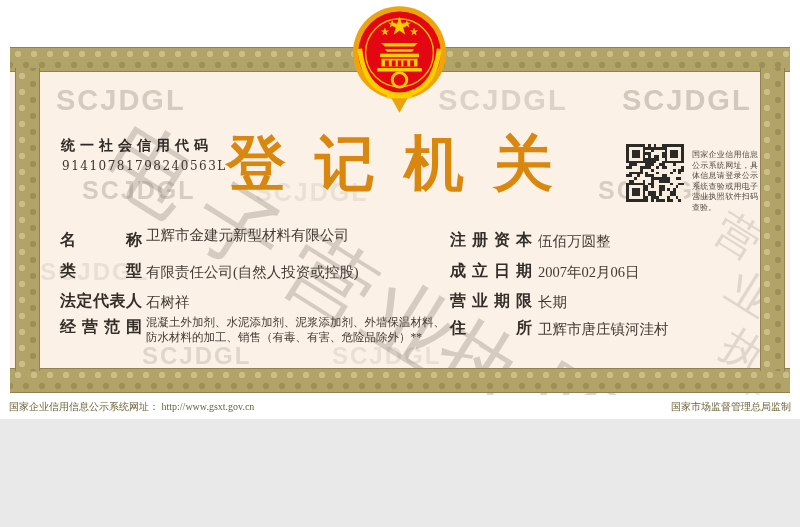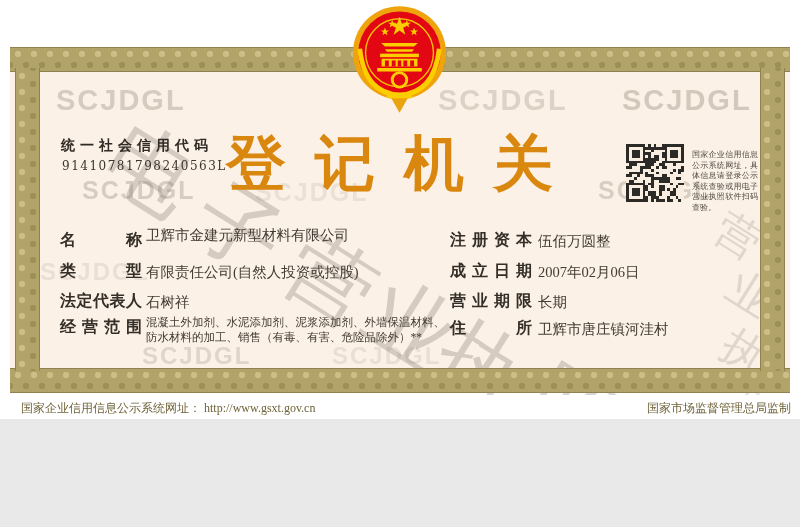--- a/index.html
+++ b/index.html
@@ -52,22 +52,22 @@
   
   .reg-label{position:absolute;left:504px;top:423px;font-size:19px;font-weight:bold;
       letter-spacing:10px;color:#2c2722;white-space:nowrap;}
   .reg-name{position:absolute;left:649px;top:422px;font-size:10.5px;line-height:11.5px;
       font-weight:bold;color:#2f2b26;text-align:center;}
   .issue-date{position:absolute;left:598px;top:453px;font-size:17px;font-weight:bold;
       color:#2c2722;letter-spacing:2px;word-spacing:7px;white-space:nowrap;}
   
   .notes{position:absolute;left:52px;font-size:9px;color:#6e675d;white-space:nowrap;}
   .n0{top:441px;} .n1{top:453px;} .n2{top:466px;letter-spacing:0.2px;}
-  .footer{position:absolute;left:12px;right:0;bottom:0;height:24px;background:#ffffff;
-      font-size:12px;color:#6f6338;text-decoration:underline;}
+  .footer{position:absolute;left:0;right:0;bottom:0;height:24px;background:#ffffff;
+      font-size:10px;color:#6f6338;text-decoration:underline;}
   .footer-left{position:absolute;left:9px;top:5px;}
   .footer-right{position:absolute;right:9px;top:5px;}
 </style>
 </head>
 <body>
 
 <div class="page">
 
   <div class="parchment"></div>
 

